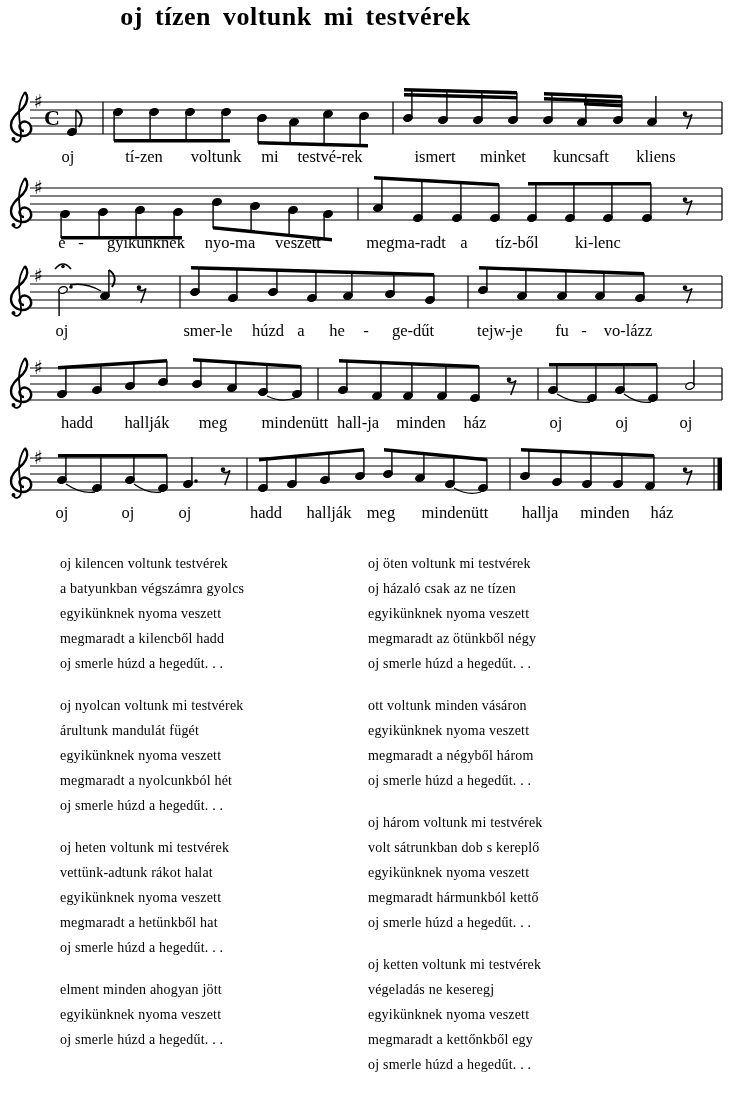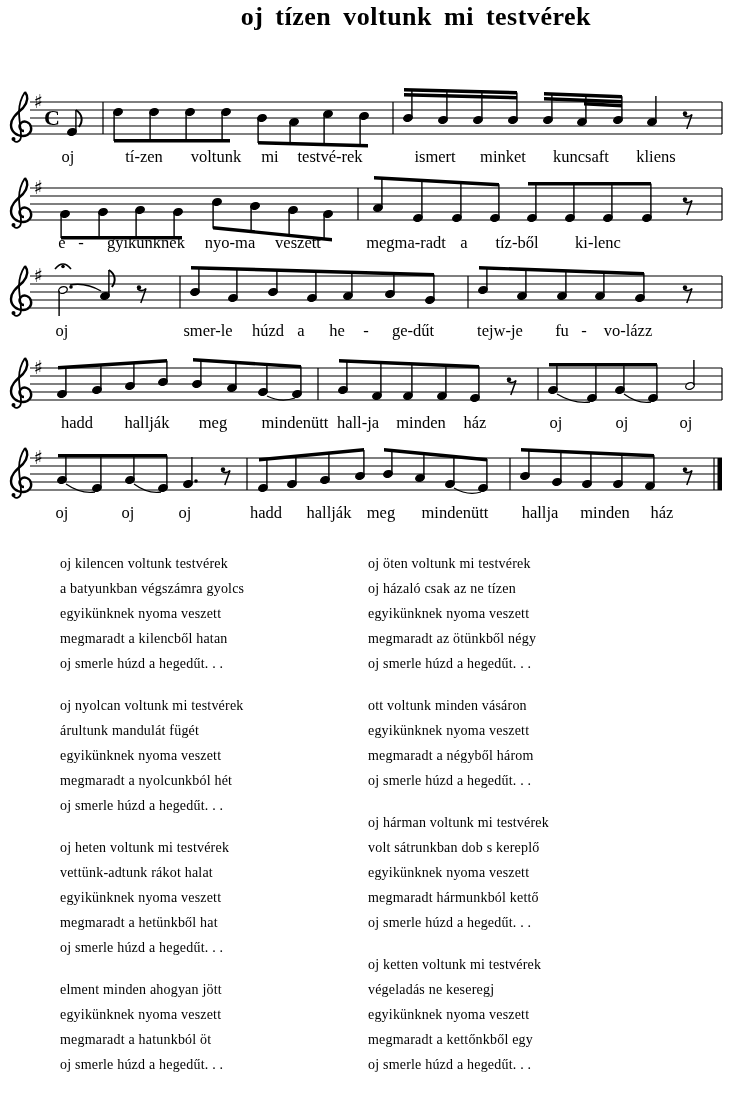--- a/index.html
+++ b/index.html
@@ -1,18 +1,18 @@
 <!DOCTYPE html>
 <html><head>
 <meta charset="utf-8">
 <style>
   html,body{margin:0;padding:0;background:#ffffff;}
   #page{position:relative;width:729px;height:1113px;background:#ffffff;overflow:hidden;
         font-family:"Liberation Serif", serif;color:#000;}
-  #song-title{position:absolute;top:2px;left:0;width:591px;margin:0;text-align:right;
+  #song-title{position:absolute;top:2px;left:0;width:591px;margin:0;text-align:center;
         font-size:26px;font-weight:bold;letter-spacing:0.5px;word-spacing:5px;}
   .staff-svg{position:absolute;left:0;overflow:visible;}
   #verses{position:absolute;top:551px;left:60px;display:flex;}
   .verse-col{width:308px;}
   .verse-col.right{width:330px;}
   .stanza{margin:0 0 17px 0;}
   .verse-line{font-size:14px;line-height:25px;letter-spacing:0.2px;white-space:nowrap;}
 </style>
 </head>
 <body>
@@ -546,60 +546,59 @@
         <text x="605" y="78" font-size="16.5" text-anchor="middle" fill="#000000" font-family="&quot;Liberation Serif&quot;, serif">minden</text>
         <text x="662" y="78" font-size="16.5" text-anchor="middle" fill="#000000" font-family="&quot;Liberation Serif&quot;, serif">ház</text>
       </svg>
     </div>
   <div id="verses">
     <div class="verse-col left" id="verses-left">
         <div class="stanza">
           <div class="verse-line">oj kilencen voltunk testvérek</div>
           <div class="verse-line">a batyunkban végszámra gyolcs</div>
           <div class="verse-line">egyikünknek nyoma veszett</div>
-          <div class="verse-line">megmaradt a kilencből hatan</div>
+          <div class="verse-line">megmaradt a kilencből hadd</div>
           <div class="verse-line">oj smerle húzd a hegedűt. . .</div>
         </div>
         <div class="stanza">
           <div class="verse-line">oj nyolcan voltunk mi testvérek</div>
           <div class="verse-line">árultunk mandulát fügét</div>
           <div class="verse-line">egyikünknek nyoma veszett</div>
           <div class="verse-line">megmaradt a nyolcunkból hét</div>
           <div class="verse-line">oj smerle húzd a hegedűt. . .</div>
         </div>
         <div class="stanza">
           <div class="verse-line">oj heten voltunk mi testvérek</div>
           <div class="verse-line">vettünk-adtunk rákot halat</div>
           <div class="verse-line">egyikünknek nyoma veszett</div>
           <div class="verse-line">megmaradt a hetünkből hat</div>
           <div class="verse-line">oj smerle húzd a hegedűt. . .</div>
         </div>
         <div class="stanza">
           <div class="verse-line">elment minden ahogyan jött</div>
           <div class="verse-line">egyikünknek nyoma veszett</div>
-          <div class="verse-line">megmaradt a hatunkból öt</div>
           <div class="verse-line">oj smerle húzd a hegedűt. . .</div>
         </div>
       </div>
     <div class="verse-col right" id="verses-right">
         <div class="stanza">
           <div class="verse-line">oj öten voltunk mi testvérek</div>
           <div class="verse-line">oj házaló csak az ne tízen</div>
           <div class="verse-line">egyikünknek nyoma veszett</div>
           <div class="verse-line">megmaradt az ötünkből négy</div>
           <div class="verse-line">oj smerle húzd a hegedűt. . .</div>
         </div>
         <div class="stanza">
           <div class="verse-line">ott voltunk minden vásáron</div>
           <div class="verse-line">egyikünknek nyoma veszett</div>
           <div class="verse-line">megmaradt a négyből három</div>
           <div class="verse-line">oj smerle húzd a hegedűt. . .</div>
         </div>
         <div class="stanza">
-          <div class="verse-line">oj hárman voltunk mi testvérek</div>
+          <div class="verse-line">oj három voltunk mi testvérek</div>
           <div class="verse-line">volt sátrunkban dob s kereplő</div>
           <div class="verse-line">egyikünknek nyoma veszett</div>
           <div class="verse-line">megmaradt hármunkból kettő</div>
           <div class="verse-line">oj smerle húzd a hegedűt. . .</div>
         </div>
         <div class="stanza">
           <div class="verse-line">oj ketten voltunk mi testvérek</div>
           <div class="verse-line">végeladás ne keseregj</div>
           <div class="verse-line">egyikünknek nyoma veszett</div>
           <div class="verse-line">megmaradt a kettőnkből egy</div>

